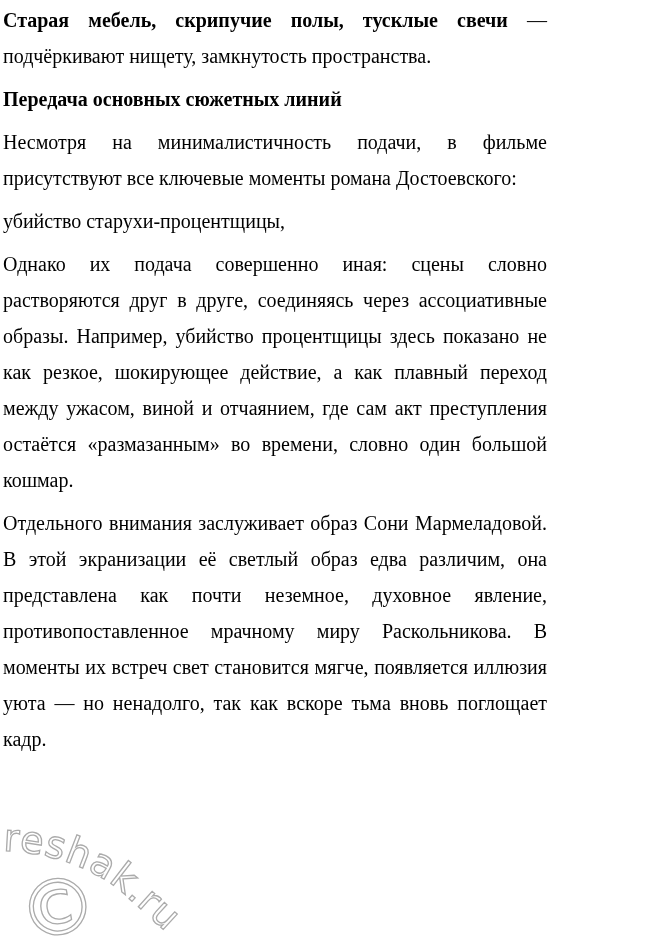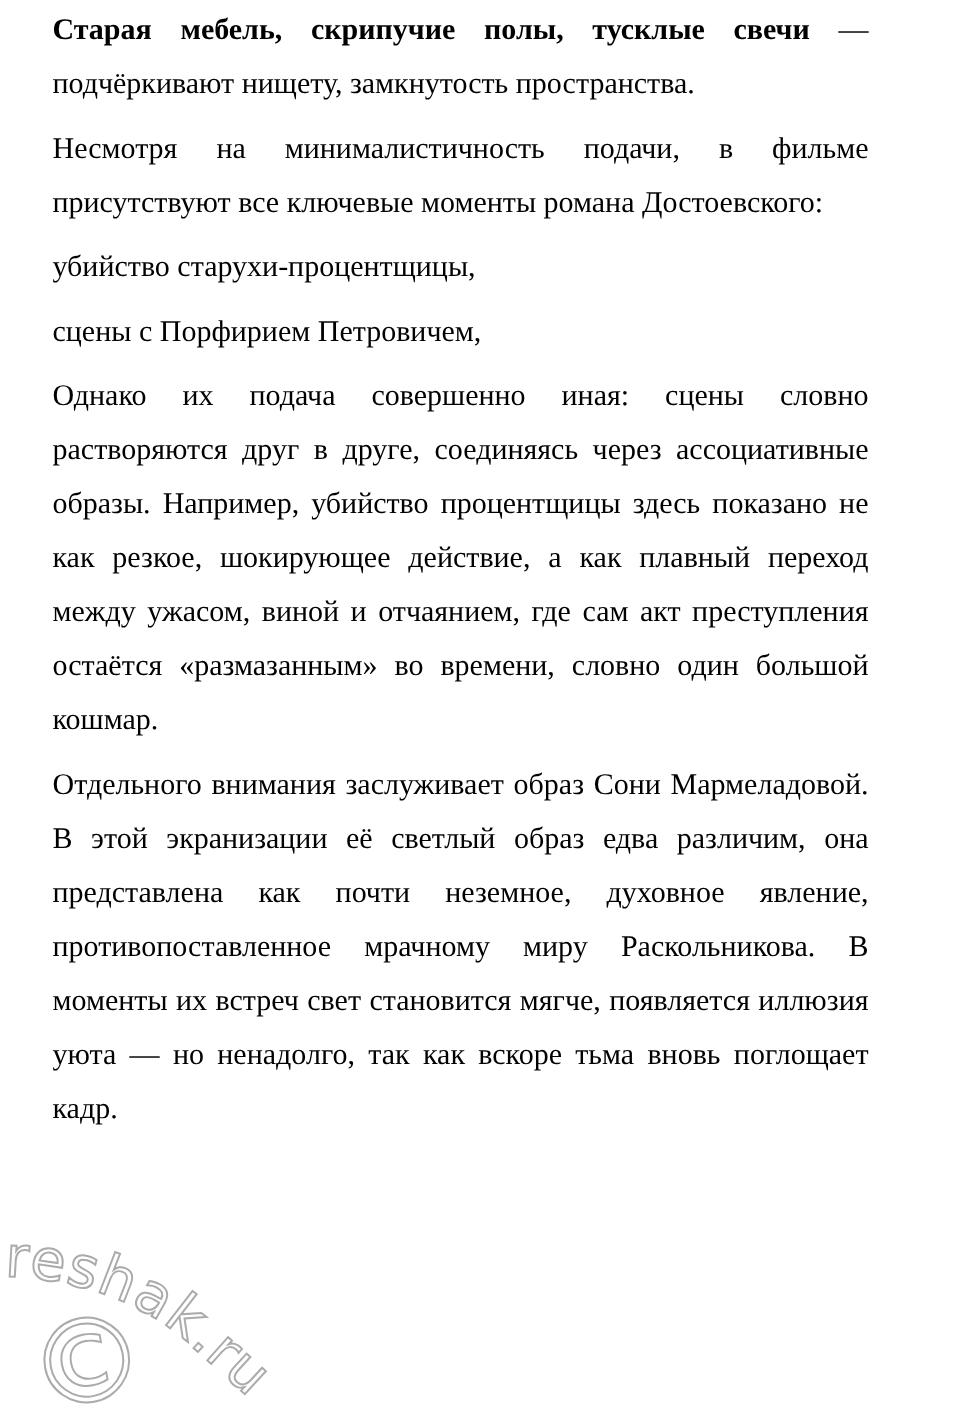--- a/index.html
+++ b/index.html
@@ -11,21 +11,20 @@
     height: 944px;
     background: #ffffff;
     position: relative;
     overflow: hidden;
     font-family: "Liberation Serif", serif;
   }
   .page {
     position: relative;
     width: 548px;
     height: 944px;
-    padding-left: 32px;
   }
   .doc {
     padding: 2px 1px 0 3px;
     font-size: 20px;
     line-height: 36px;
     color: #000000;
     text-align: justify;
     text-justify: inter-word;
   }
   .block {
@@ -54,23 +53,23 @@
     font-size: 78px;
   }
 </style>
 </head>
 <body style="background: rgb(255, 255, 255);">
 
 <div class="page">
 
   <div class="doc" style="color: rgb(0, 0, 0);">
       <p class="block"><b>Старая мебель, скрипучие полы, тусклые свечи</b><span> — подчёркивают нищету, замкнутость пространства.</span></p>
+      <p class="block"><b>Передача основных сюжетных линий</b></p>
       <p class="block"><span>Несмотря на минималистичность подачи, в фильме присутствуют все ключевые моменты романа Достоевского:</span></p>
       <p class="block"><span>убийство старухи-процентщицы,</span></p>
-      <p class="block"><span>сцены с Порфирием Петровичем,</span></p>
       <p class="block"><span>Однако их подача совершенно иная: сцены словно растворяются друг в друге, соединяясь через ассоциативные образы. Например, убийство процентщицы здесь показано не как резкое, шокирующее действие, а как плавный переход между ужасом, виной и отчаянием, где сам акт преступления остаётся «размазанным» во времени, словно один большой кошмар.</span></p>
       <p class="block"><span>Отдельного внимания заслуживает образ Сони Мармеладовой. В этой экранизации её светлый образ едва различим, она представлена как почти неземное, духовное явление, противопоставленное мрачному миру Раскольникова. В моменты их встреч свет становится мягче, появляется иллюзия уюта — но ненадолго, так как вскоре тьма вновь поглощает кадр.</span></p>
     </div>
 
   <svg class="watermark" width="210" height="144" viewBox="0 0 210 144" xmlns="http://www.w3.org/2000/svg" style="--wm-color: #ababab;">
     <defs>
       <path id="wm-curve" d="M 3 51 C 50 52, 95 68, 125 95 S 165 130, 176 143" fill="none"></path>
     </defs>
     <text class="wm-copy" x="58" y="135" text-anchor="middle" transform="rotate(-10 58 108)">©</text>
     <text class="wm-text">

